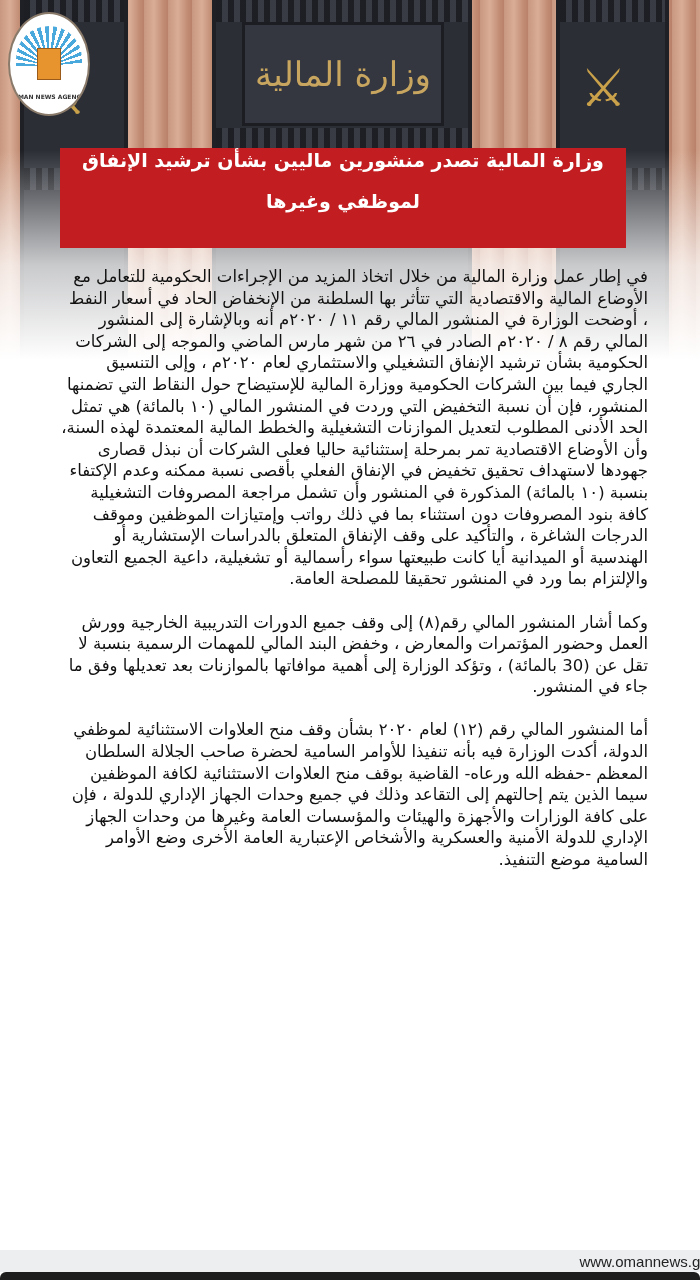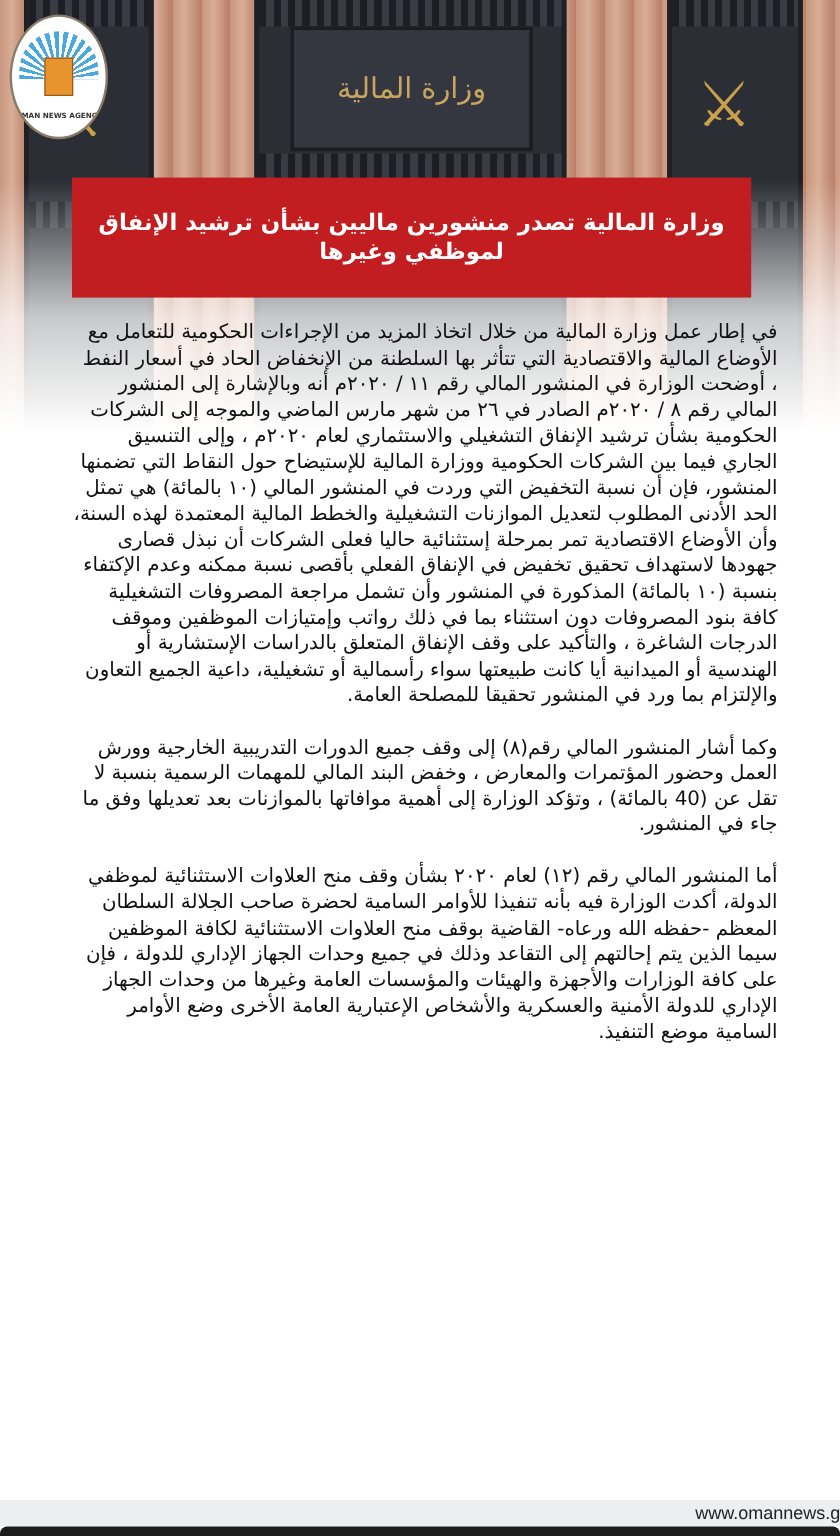--- a/index.html
+++ b/index.html
@@ -6,30 +6,30 @@
   body { width: 700px; height: 1280px; overflow: hidden; background: #ffffff; position: relative; font-family: "DejaVu Sans", sans-serif; }
   .hero { position: absolute; left: 0; top: 0; width: 700px; height: 360px; overflow: hidden;
     background: repeating-linear-gradient(90deg, #c9977f 0px, #d9ad96 10px, #c08a72 20px, #b98069 24px);
   }
   .door { position: absolute; top: 0; background: #2b2e35; border-left: 4px solid #1e2025; border-right: 4px solid #1e2025; }
   .door-left { left: 20px; width: 100px; height: 360px; }
   .door-center { left: 212px; width: 252px; height: 360px; }
   .door-right { left: 556px; width: 105px; height: 360px; }
   .lattice { position:absolute; left:0; right:0; height: 22px; background: repeating-linear-gradient(90deg, #1b1d22 0 6px, #3a3d45 6px 12px); opacity:0.9; }
   .plaque { position: absolute; left: 242px; top: 22px; width: 196px; height: 98px; background: #34373f; border: 3px solid #1b1d22; display:flex; align-items:center; justify-content:center; }
-  .plaque span { font-family: "DejaVu Serif", serif; color: #c9a660; font-size: 24px; letter-spacing: 2px; }
+  .plaque span { font-family: "DejaVu Serif", serif; color: #c9a660; font-size: 34px; letter-spacing: 2px; }
   .emblem { position:absolute; color:#c9a14a; font-size: 52px; line-height: 1; }
   .emblem-left { left: 40px; top: 70px; }
   .emblem-right { left: 580px; top: 62px; }
   .fade { position:absolute; left:0; right:0; top: 150px; height: 210px; background: linear-gradient(180deg, rgba(255,255,255,0) 0%, rgba(255,255,255,0.75) 55%, #ffffff 100%); }
   .logo { position: absolute; left: 8px; top: 12px; width: 78px; height: 100px; border-radius: 50%; background: #ffffff; border: 2px solid #8a7a6a; overflow: hidden; }
   .logo .sky { position:absolute; left:6px; right:6px; top: 12px; height: 40px; border-radius: 40px 40px 0 0; background: repeating-conic-gradient(from 270deg at 50% 100%, #4aa9dc 0deg 6deg, #ffffff 6deg 12deg); }
   .logo .fort { position:absolute; left: 27px; top: 34px; width: 22px; height: 30px; background: #e8942e; border: 1px solid #9a5a1a; }
   .logo .ring-text { position:absolute; left:0; right:0; bottom: 14px; text-align:center; font-size: 6px; color:#333; font-weight:bold; }
-  .headline { position: absolute; left: 60px; top: 148px; width: 566px; height: 100px; background: #c21d20; display:flex; flex-direction:column; align-items:center; justify-content:center; direction: rtl; }
+  .headline { position: absolute; left: 60px; top: 148px; width: 566px; height: 100px; background: #c21d20; display:flex; flex-direction:column; align-items:center; direction: rtl; gap: 17px; }
   .headline div { color: #ffffff; font-weight: bold; font-size: 19px; line-height: 24px; text-align:center; }
   .article { position: absolute; left: 60px; top: 266px; width: 588px; direction: rtl; text-align: right; color: #111111; font-size: 16.5px; line-height: 21.6px; }
   .article p { margin: 0 0 21.6px 0; }
   .footer { position:absolute; left: 0; top: 1250px; width: 700px; height: 22px; background: #eceef0; display:flex; align-items:center; justify-content:flex-end;padding-left:40px; }
   .footer span { font-family: "Liberation Sans", sans-serif; font-size: 15px; color: #222; }
   .bottom-bar { position:absolute; left: 0; top: 1272px; width: 700px; height: 8px; background: #1d1d1d; border-radius: 6px 6px 0 0; }
 </style>
 </head>
 <body>
 
@@ -61,20 +61,20 @@
   <div class="ring-text">OMAN NEWS AGENCY</div>
 </div>
 
 <div class="headline">
   <div>وزارة المالية تصدر منشورين ماليين بشأن ترشيد الإنفاق</div>
   <div>لموظفي وغيرها</div>
 </div>
 
 <div class="article">
   <p>في إطار عمل وزارة المالية من خلال اتخاذ المزيد من الإجراءات الحكومية للتعامل مع الأوضاع المالية والاقتصادية التي تتأثر بها السلطنة من الإنخفاض الحاد في أسعار النفط ، أوضحت الوزارة في المنشور المالي رقم ١١ / ٢٠٢٠م أنه وبالإشارة إلى المنشور المالي رقم ٨ / ٢٠٢٠م الصادر في ٢٦ من شهر مارس الماضي والموجه إلى الشركات الحكومية بشأن ترشيد الإنفاق التشغيلي والاستثماري لعام ٢٠٢٠م ، وإلى التنسيق الجاري فيما بين الشركات الحكومية ووزارة المالية للإستيضاح حول النقاط التي تضمنها المنشور، فإن أن نسبة التخفيض التي وردت في المنشور المالي (١٠ بالمائة) هي تمثل الحد الأدنى المطلوب لتعديل الموازنات التشغيلية والخطط المالية المعتمدة لهذه السنة، وأن الأوضاع الاقتصادية تمر بمرحلة إستثنائية حاليا فعلى الشركات أن نبذل قصارى جهودها لاستهداف تحقيق تخفيض في الإنفاق الفعلي بأقصى نسبة ممكنه وعدم الإكتفاء بنسبة (١٠ بالمائة) المذكورة في المنشور وأن تشمل مراجعة المصروفات التشغيلية كافة بنود المصروفات دون استثناء بما في ذلك رواتب وإمتيازات الموظفين وموقف الدرجات الشاغرة ، والتأكيد على وقف الإنفاق المتعلق بالدراسات الإستشارية أو الهندسية أو الميدانية أيا كانت طبيعتها سواء رأسمالية أو تشغيلية، داعية الجميع التعاون والإلتزام بما ورد في المنشور تحقيقا للمصلحة العامة.</p>
-  <p>وكما أشار المنشور المالي رقم(٨) إلى وقف جميع الدورات التدريبية الخارجية وورش العمل وحضور المؤتمرات والمعارض ، وخفض البند المالي للمهمات الرسمية بنسبة لا تقل عن (40 بالمائة) ، وتؤكد الوزارة إلى أهمية موافاتها بالموازنات بعد تعديلها وفق ما جاء في المنشور.</p>
+  <p>وكما أشار المنشور المالي رقم(٨) إلى وقف جميع الدورات التدريبية الخارجية وورش العمل وحضور المؤتمرات والمعارض ، وخفض البند المالي للمهمات الرسمية بنسبة لا تقل عن (30 بالمائة) ، وتؤكد الوزارة إلى أهمية موافاتها بالموازنات بعد تعديلها وفق ما جاء في المنشور.</p>
   <p>أما المنشور المالي رقم (١٢) لعام ٢٠٢٠ بشأن وقف منح العلاوات الاستثنائية لموظفي الدولة، أكدت الوزارة فيه بأنه تنفيذا للأوامر السامية لحضرة صاحب الجلالة السلطان المعظم -حفظه الله ورعاه- القاضية بوقف منح العلاوات الاستثنائية لكافة الموظفين سيما الذين يتم إحالتهم إلى التقاعد وذلك في جميع وحدات الجهاز الإداري للدولة ، فإن على كافة الوزارات والأجهزة والهيئات والمؤسسات العامة وغيرها من وحدات الجهاز الإداري للدولة الأمنية والعسكرية والأشخاص الإعتبارية العامة الأخرى وضع الأوامر السامية موضع التنفيذ.</p>
 </div>
 
 <div class="footer">
   <span>www.omannews.gov.om</span>
 </div>
 <div class="bottom-bar"></div>
 
 </body></html>

